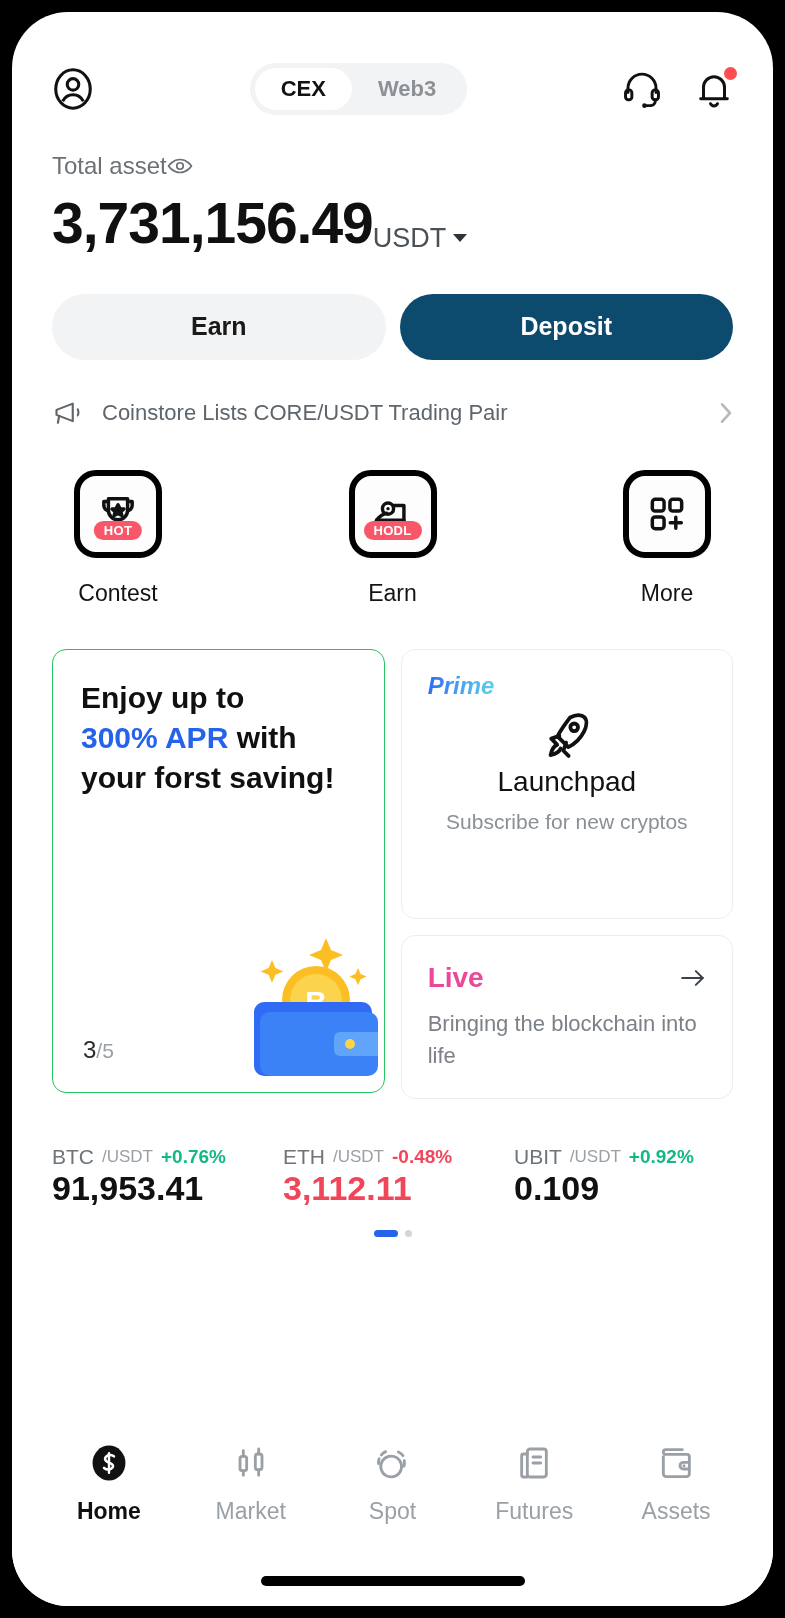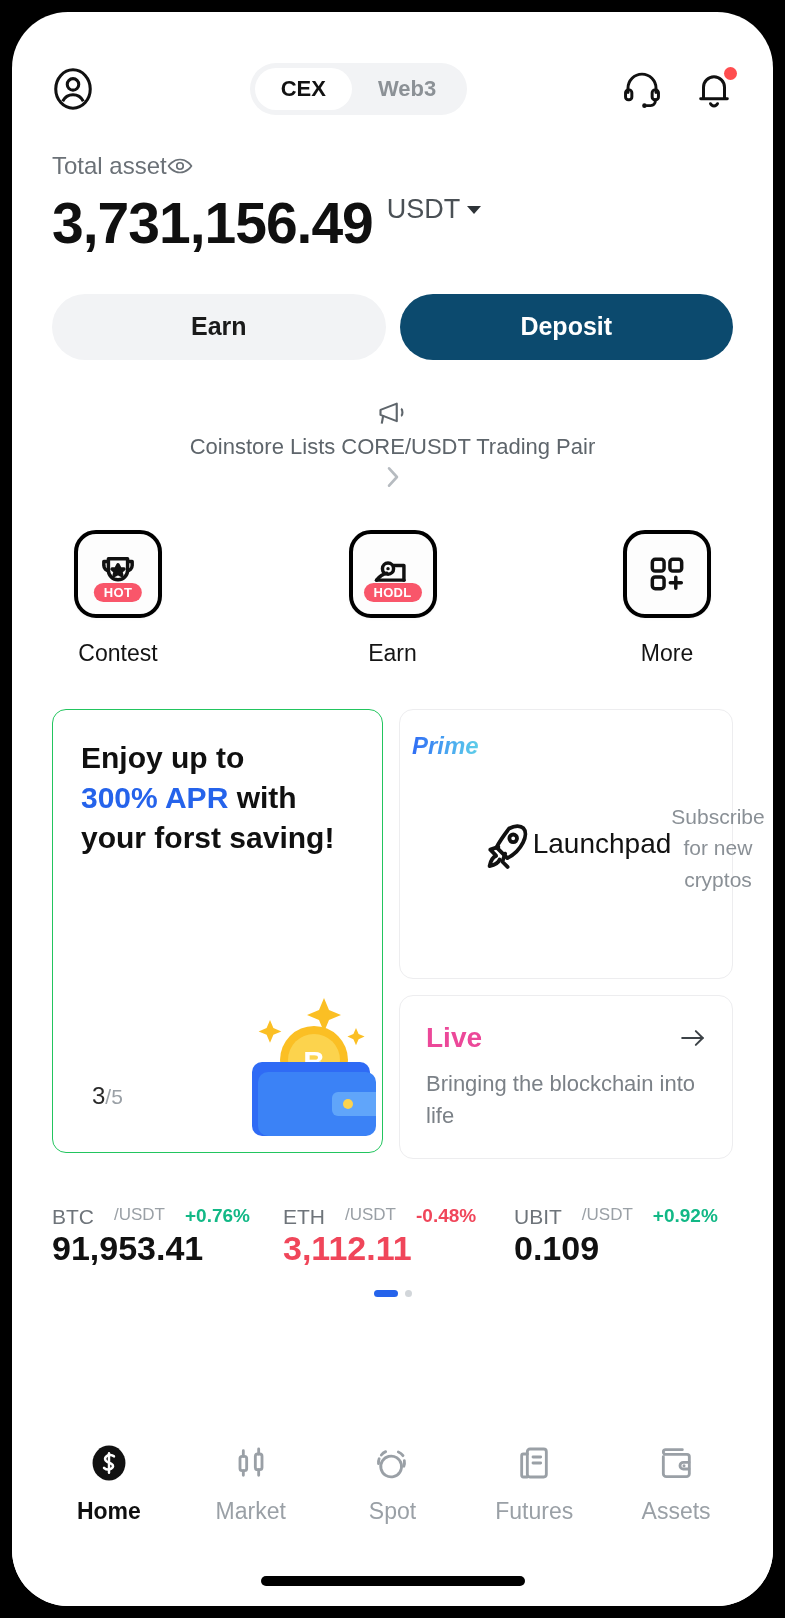--- a/index.html
+++ b/index.html
@@ -51,21 +51,21 @@
     position: absolute; top: -1px; right: -2px;
     width: 13px; height: 13px; border-radius: 50%;
     background: #ff4d4f;
   }
   
   .balance-block { padding: 28px 40px 0 40px; }
   .bal-label-row { display: flex; align-items: center; }
   .bal-label { font-size: 24px; color: #6b7177; }
   .eye-icon { width: 26px; height: 18px; }
   .bal-amount-row {
-    display: flex; align-items: flex-start; gap: 14px;
+    display: flex; align-items: flex-end; gap: 0;
     margin-top: 14px;
   }
   .bal-amount {
     font-size: 57px; font-weight: bold; color: #101010;
     letter-spacing: -1px; line-height: 1.05;
   }
   .bal-ccy {
     font-size: 27px; color: #4a5055; font-weight: normal;
     display: inline-flex; align-items: center; gap: 7px;
   }
@@ -80,43 +80,42 @@
   .cta {
     flex: 1; height: 66px; border-radius: 34px;
     display: flex; align-items: center; justify-content: center;
     font-size: 25px; font-weight: bold;
     border: none; cursor: pointer;
   }
   .cta.secondary { background: #f2f3f5; color: #1a1a1a; }
   .cta.primary { background: #0c4a6e; color: #ffffff; }
   
   .announce {
-    display: flex; align-items: center; gap: 6px;
+    display: flex; align-items: center; gap: 16px;
     padding: 38px 40px 0 40px;
-    flex-direction: column;
   }
   .megaphone-icon { width: 34px; height: 30px; flex: 0 0 auto; }
   .announce-text {
     flex: 1; font-size: 22px; color: #5e656b;
     white-space: nowrap; overflow: hidden; text-overflow: ellipsis;
   }
   .chev-right { width: 14px; height: 22px; flex: 0 0 auto; }
   
   .quick-row {
     display: flex; justify-content: space-between;
     padding: 42px 62px 0 62px;
   }
   .quick-item {
     display: flex; flex-direction: column; align-items: center; gap: 22px;
     cursor: pointer;
   }
   .quick-tile {
     position: relative;
     width: 88px; height: 88px; border-radius: 22px;
-    background: #fdfdfd; border: 4px solid #000000;
+    background: #fdfdfd; border: 6px solid #000000;
     display: flex; align-items: center; justify-content: center;
     box-shadow: 0 1px 3px rgba(0,0,0,0.04);
   }
   .quick-badge {
     position: absolute; bottom: 12px; left: 50%;
     transform: translateX(-50%);
     background: #f9566a; color: #fff;
     font-size: 13px; font-weight: bold;
     padding: 2px 10px; border-radius: 10px;
     letter-spacing: 0.3px; white-space: nowrap;
@@ -134,30 +133,30 @@
     padding: 28px;
     overflow: hidden;
   }
   .promo-head {
     font-size: 30px; font-weight: bold; color: #101010;
     line-height: 1.33;
   }
   .promo-blue { color: #2563eb; }
   .wallet-art { position: absolute; right: 6px; bottom: 12px; }
   .page-count {
-    position: absolute; left: 30px; bottom: 42px;
-    font-size: 24px; color: #2a2a2a; margin-left: 9px;
+    position: absolute; left: 30px; bottom: 28px;
+    font-size: 24px; color: #2a2a2a;
   }
   .page-count .denom { color: #9aa0a6; font-size: 21px; }
   .promo-right { display: flex; flex-direction: column; gap: 16px; width: 334px; }
   .card-launchpad {
     height: 270px;
     background: #fff; border: 1px solid #ededef; border-radius: 14px;
-    padding: 22px 12px;
-    display: flex; flex-direction: row; align-items: center;
+    padding: 22px 26px;
+    display: flex; flex-direction: column; align-items: center;
   }
   .prime-tag {
     align-self: flex-start;
     font-size: 24px; font-weight: bold; font-style: italic;
     background: linear-gradient(95deg, #2f6bf5 0%, #4aa8f0 55%, #5fd0e8 100%);
     -webkit-background-clip: text; background-clip: text;
     -webkit-text-fill-color: transparent; color: #2f6bf5;
   }
   .rocket-wrap { margin-top: 8px; }
   .lp-title { font-size: 28px; color: #121212; }
@@ -176,21 +175,21 @@
   .live-sub {
     font-size: 22px; color: #7b8187; line-height: 1.45; margin-top: 14px;
   }
   
   .ticker-row {
     display: flex; gap: 12px;
     padding: 46px 40px 0 40px;
   }
   .ticker { flex: 1; min-width: 0; }
   .ticker-head {
-    display: flex; align-items: flex-start; gap: 20px;
+    display: flex; align-items: center; gap: 8px;
     white-space: nowrap;
   }
   .tk-base { font-size: 21px; color: #6e747a; }
   .tk-quote { font-size: 17px; color: #9aa0a6; }
   .tk-chg { font-size: 19px; font-weight: bold; }
   .tk-chg.up { color: #12b886; }
   .tk-chg.down { color: #f0465a; }
   .tk-price {
     font-size: 34px; font-weight: bold; color: #111; 
   }

